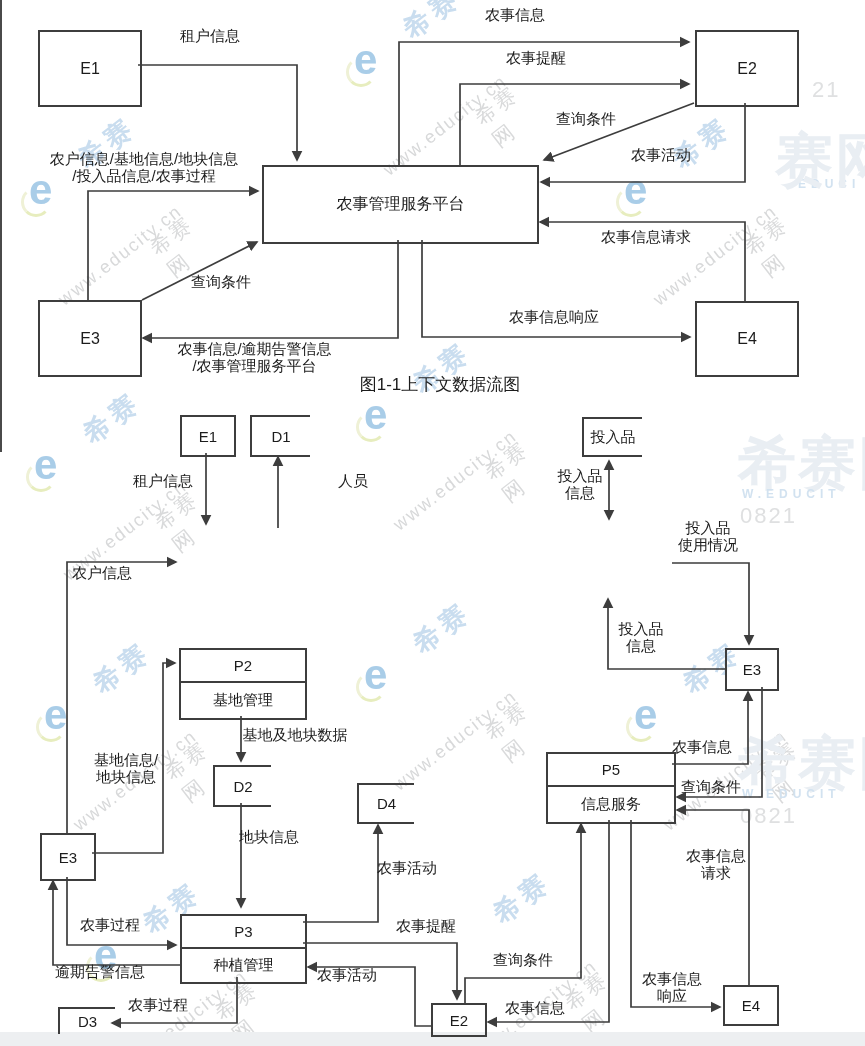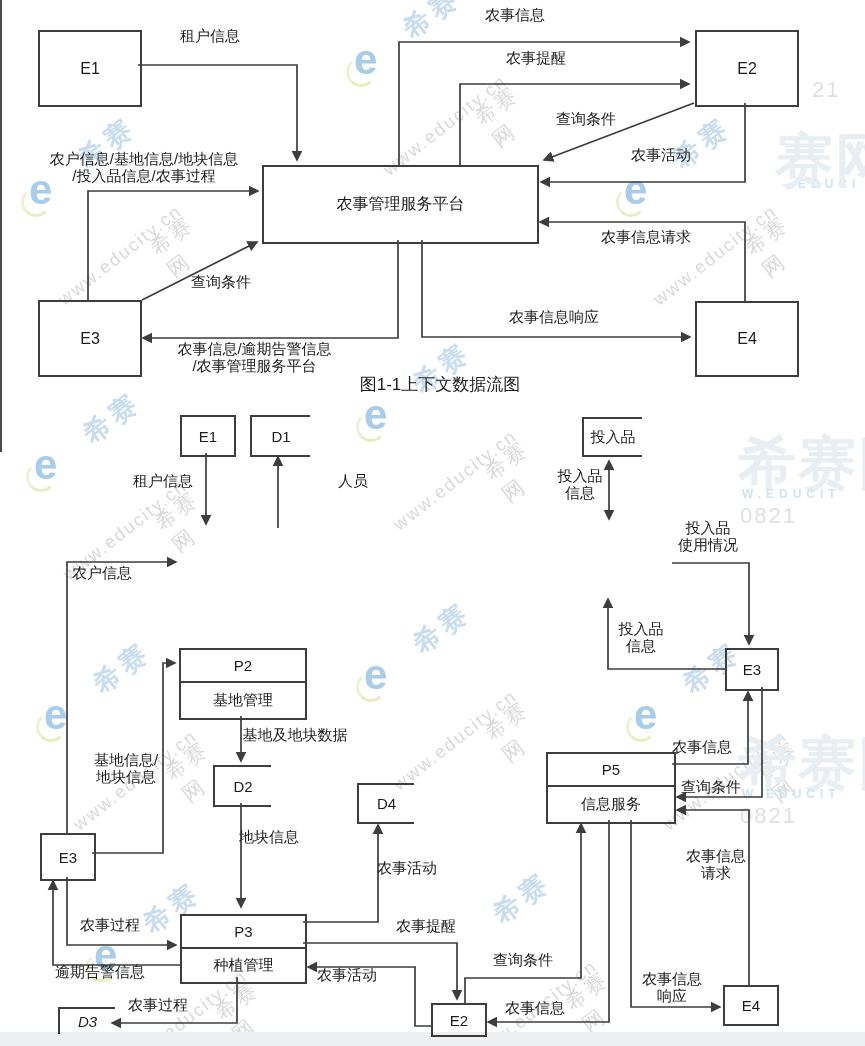--- a/index.html
+++ b/index.html
@@ -8,21 +8,21 @@
     font-family:"Liberation Sans","DejaVu Sans",sans-serif;color:#1c1c1c;
   }
   
   .ent{position:absolute;border:2px solid #3d3d3d;background:transparent;
        display:flex;align-items:center;justify-content:center;font-size:16px;z-index:3;}
   .proc{position:absolute;border:2px solid #3d3d3d;display:flex;flex-direction:column;z-index:3;background:transparent;}
   .proc .pid{height:31px;border-bottom:2px solid #3d3d3d;display:flex;align-items:center;justify-content:center;font-size:15px;}
   .proc .pname{flex:1;display:flex;align-items:center;justify-content:center;font-size:15px;}
   .store{position:absolute;border:2px solid #3d3d3d;border-right:none;
          display:flex;align-items:center;justify-content:center;font-size:15px;z-index:3;}
-  .store.cut{border-bottom:none;font-style:italic;}
+  .store.cut{border-bottom:none;}
   .lbl{position:absolute;font-size:15px;line-height:17px;text-align:center;white-space:nowrap;z-index:4;}
   .lbl span{display:block;}
   .caption{position:absolute;font-size:17px;text-align:center;z-index:4;}
   #flow-svg{position:absolute;left:0;top:0;z-index:2;}
   #flow-svg path{fill:none;stroke:#3d3d3d;stroke-width:1.7;}
   .edge-line{position:absolute;left:0;top:0;width:2px;height:452px;background:#4a4a4a;z-index:3;}
   .bottom-strip{position:absolute;left:0;top:1032px;width:865px;height:14px;background:#edeff1;z-index:1;}
   
   .wm,.wmc{position:absolute;pointer-events:none;user-select:none;z-index:1;}
   .wm-cn{color:#c9ddef;font-size:27px;letter-spacing:5px;transform:rotate(-38deg);font-weight:bold;}

